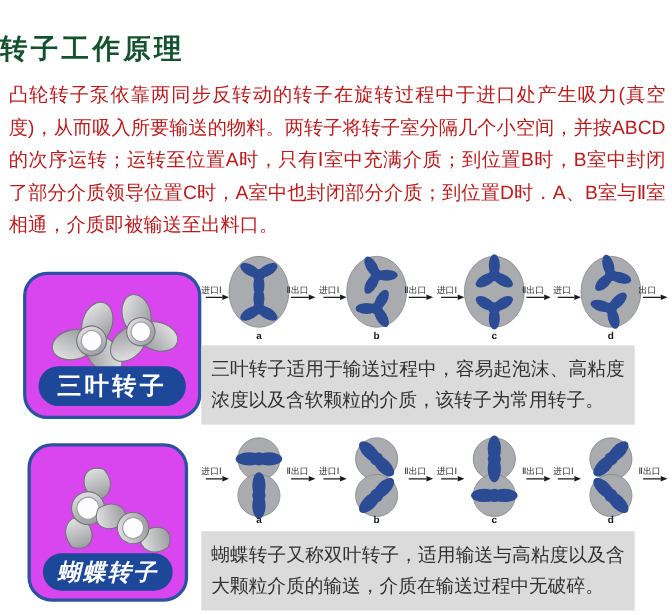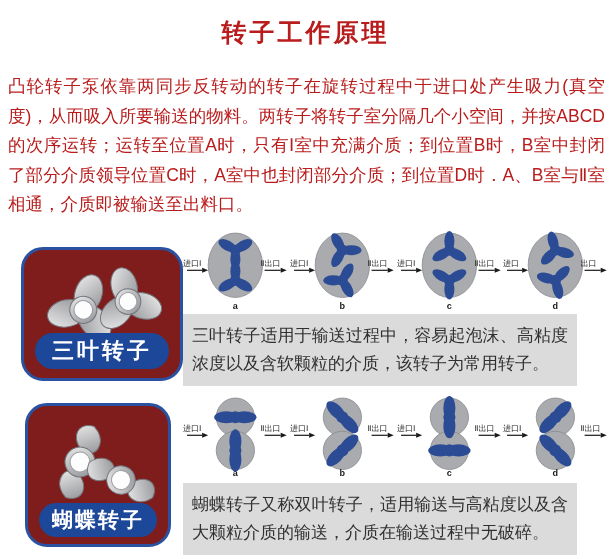--- a/index.html
+++ b/index.html
@@ -1,25 +1,25 @@
 <!DOCTYPE html>
 <html><head>
 <meta charset="utf-8">
 <style>
   html,body{margin:0;padding:0;background:#fff;}
   #page{position:relative;width:611px;height:559px;background:#ffffff;overflow:hidden;
         font-family:"Liberation Sans",sans-serif;}
-  .title{position:absolute;top:16px;left:0;right:0;text-align:center;
-         font-size:25px;font-weight:bold;color:#b91c1c;letter-spacing:3px;
+  .title{position:absolute;top:28px;left:0;right:0;
+         font-size:25px;font-weight:bold;color:#14532d;letter-spacing:3px;
          font-family:"Liberation Serif",serif;}
   .intro{position:absolute;top:72px;left:8px;width:597px;font-size:17.5px;
          line-height:29.5px;color:#b91c1c;text-align:justify;margin:0;}
-  .photo-card{position:absolute;border:3px solid #2a52a0;border-radius:22px;background:#7f1d1d;}
+  .photo-card{position:absolute;border:3px solid #2a52a0;border-radius:22px;background:#d946ef;}
   #card0{left:21px;top:247px;width:156px;height:128px;}
-  #card1{left:25px;top:403px;width:140px;height:138px;}
+  #card1{left:25px;top:403px;width:140px;height:138px;font-style:italic;}
   .photo-card svg.photo{position:absolute;left:0;top:0;width:100%;height:100%;}
   .pill{position:absolute;left:50%;transform:translateX(-50%);background:#1d4798;color:#fff;
         font-weight:bold;font-family:"Liberation Serif",serif;border-radius:26px;
         white-space:nowrap;text-align:center;}
   #pill0{bottom:9px;font-size:22px;padding:3px 17px;letter-spacing:3px;}
   #pill1{bottom:7px;font-size:21px;padding:3px 13px;letter-spacing:2px;}
   .diag-strip{position:absolute;display:flex;align-items:flex-end;}
   #strip0{left:182px;top:227px;width:427px;height:87px;}
   #strip1{left:182px;top:394px;width:427px;height:87px;}
   .diag{flex:1 1 0;min-width:0;}

